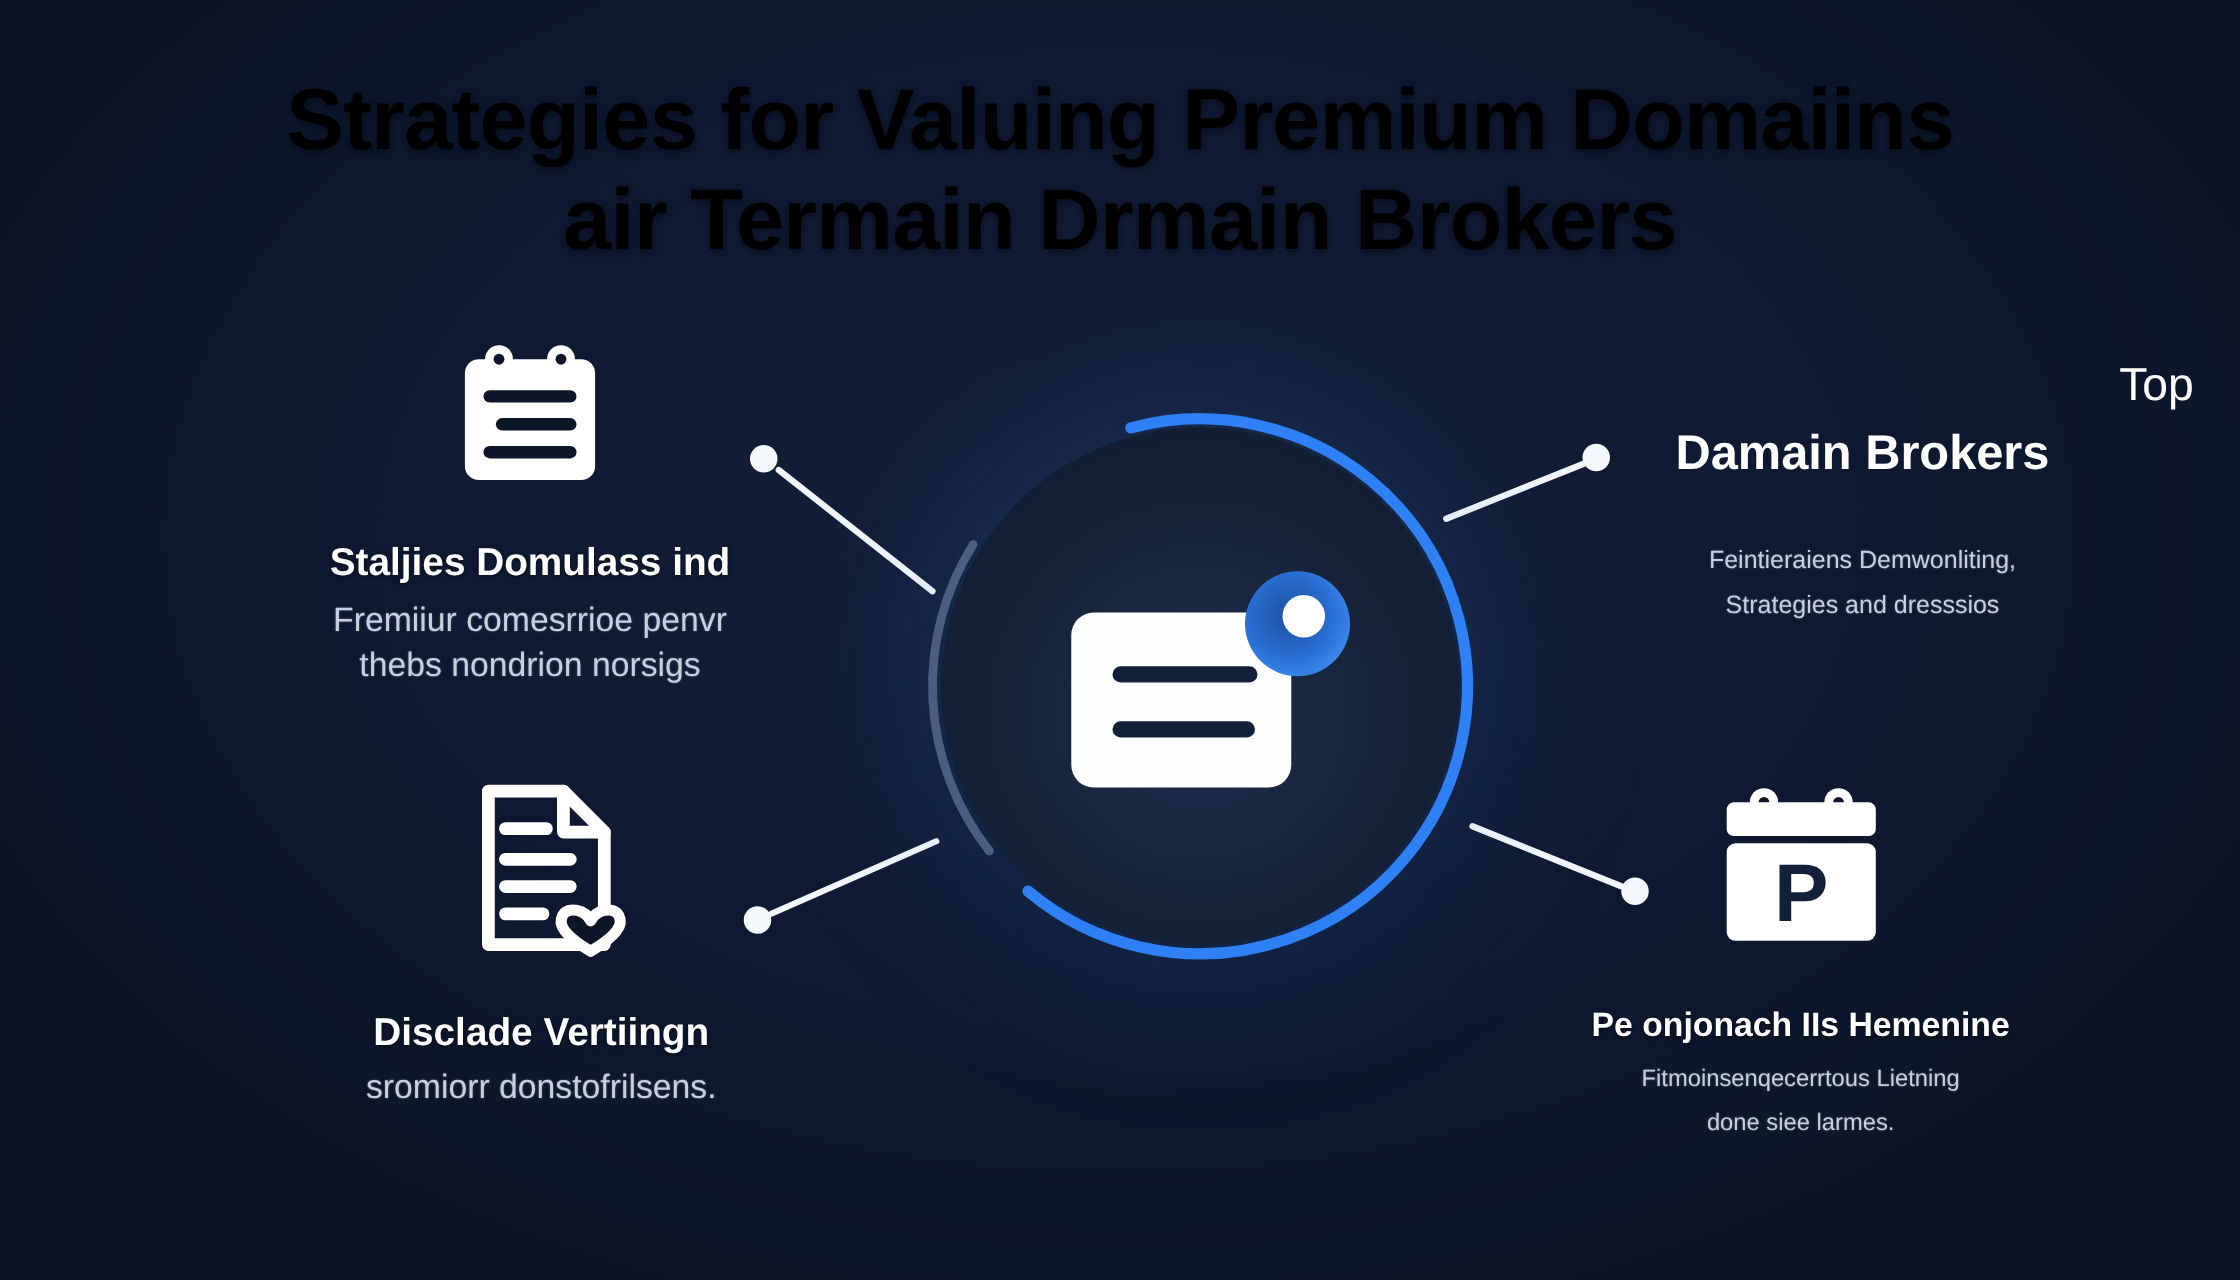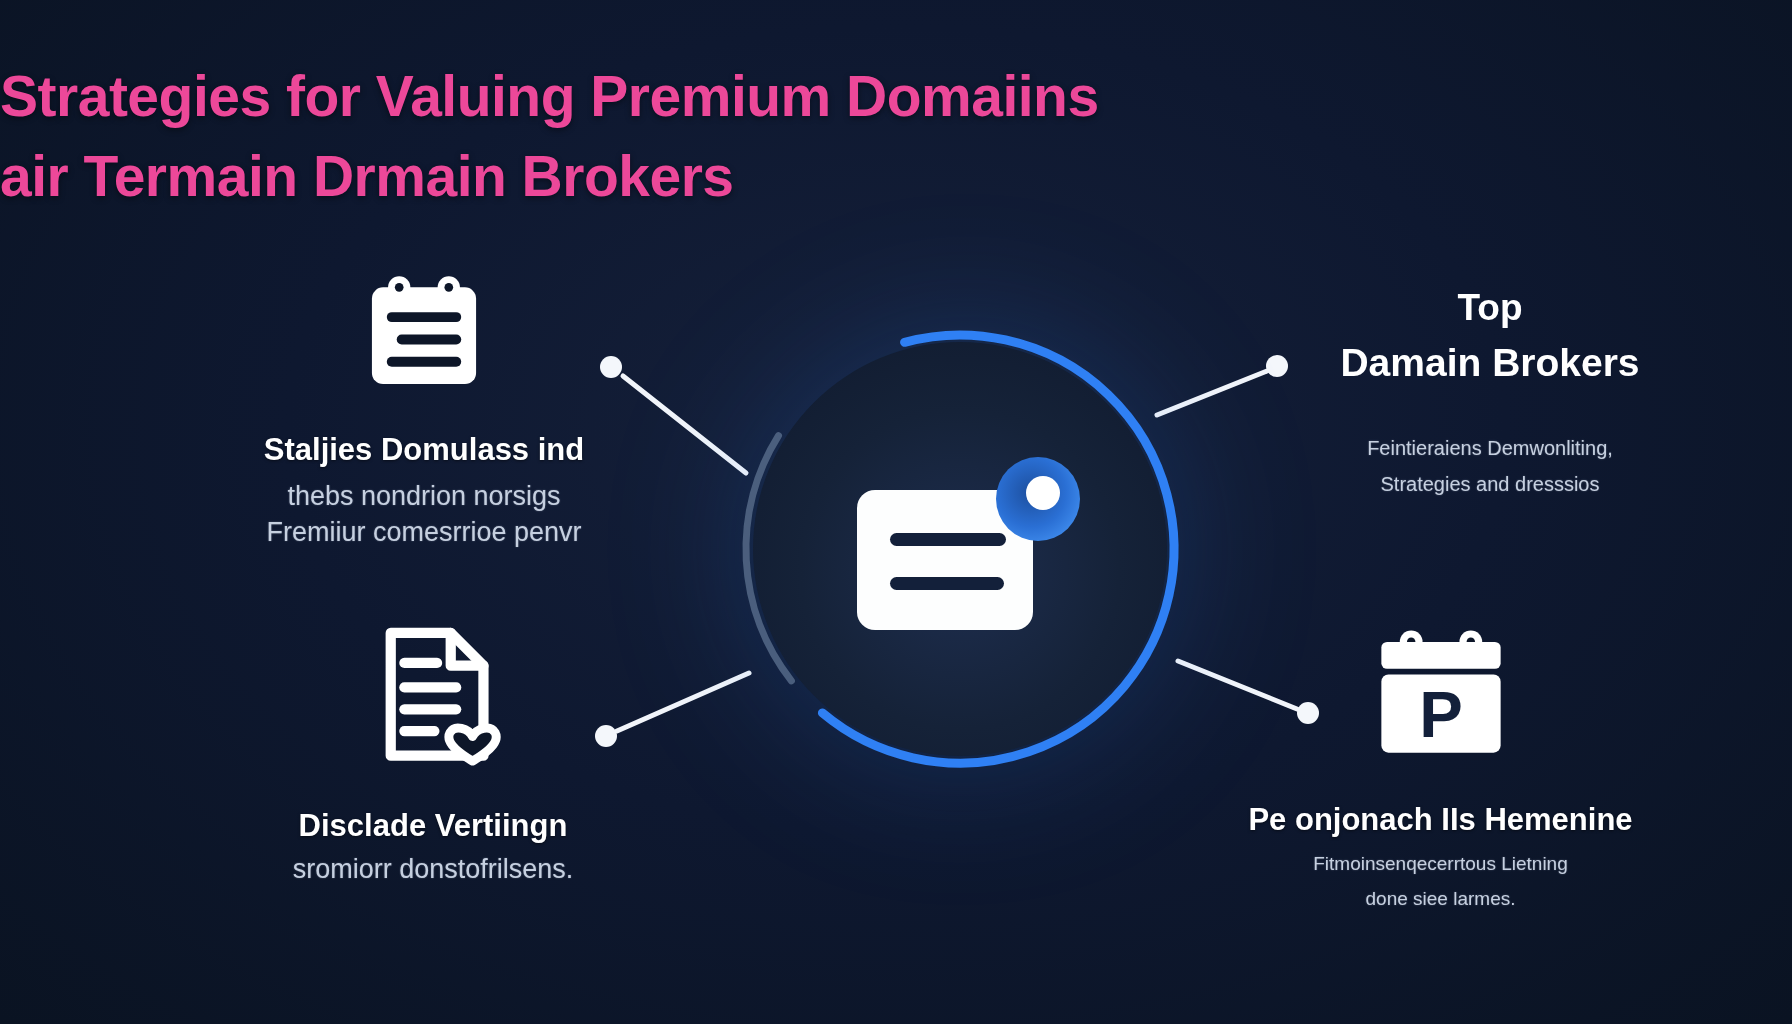--- a/index.html
+++ b/index.html
@@ -5,22 +5,22 @@
   html,body{margin:0;padding:0;}
   body{
     width:1792px;height:1024px;overflow:hidden;position:relative;
     background:radial-gradient(ellipse at 50% 42%, #15203a 0%, #0e1830 48%, #0a1322 100%);
     font-family:"Liberation Sans", sans-serif;
     -webkit-font-smoothing:antialiased;
   }
   .stage{position:absolute;inset:0;}
   .title{
     position:absolute;top:56px;left:0;width:100%;
-    color:#ec4899;font-weight:bold;
-    font-size:57px;line-height:80px;letter-spacing:-0.5px;
+    text-align:center;color:#000000;font-weight:bold;
+    font-size:69px;line-height:80px;letter-spacing:-0.5px;
     text-shadow:0 2px 6px rgba(0,0,0,.45);
   }
   .connectors{position:absolute;left:0;top:0;pointer-events:none;}
   .center-graphic{
     position:absolute;left:700px;top:289px;width:520px;height:520px;
     filter:drop-shadow(0 0 70px rgba(47,128,244,.20));
   }
   .node{position:absolute;text-align:center;color:#fff;}
   .node-icon{display:block;margin:0 auto;}
   .node-heading{
@@ -30,32 +30,32 @@
   .node-body{
     color:#c6d0e0;
     text-shadow:0 0 2px rgba(198,210,228,.35);
   }
   .node-tl{left:164px;top:270px;width:520px;}
   .node-tl .node-icon{width:124px;height:124px;margin-bottom:36px;}
   .node-tl .node-heading{font-size:31px;line-height:40px;}
   .node-tl .node-body{font-size:27px;line-height:36px;margin-top:8px;}
 
   .node-tr{left:1225px;top:286px;width:530px;}
-  .node-tr .heading-small{font-size:37px;line-height:44px;font-weight:bold;}
+  .node-tr .heading-small{font-size:37px;line-height:44px;font-weight:normal;text-align:right;}
   .node-tr .heading-large{font-size:39px;line-height:50px;font-weight:bold;margin-top:8px;}
   .node-tr .node-body{font-size:20px;line-height:36px;margin-top:42px;}
 
   .node-bl{left:163px;top:622px;width:540px;}
   .node-bl .node-icon{width:150px;height:150px;margin-bottom:34px;}
   .node-bl .node-heading{font-size:31px;line-height:40px;}
   .node-bl .node-body{font-size:27px;line-height:35px;margin-top:6px;}
 
   .node-br{left:1173px;top:622px;width:535px;}
   .node-br .node-icon{width:142px;height:142px;margin-bottom:36px;}
-  .node-br .node-heading{font-size:31px;line-height:40px;}
+  .node-br .node-heading{font-size:27px;line-height:40px;}
   .node-br .node-body{font-size:19px;line-height:35px;margin-top:6px;}
 </style>
 </head>
 <body>
 
 <div class="stage">
 
   <header class="title">
     <div>Strategies for Valuing Premium Domaiins</div>
     <div>air Termain Drmain Brokers</div>
@@ -110,22 +110,22 @@
       <circle cx="30" cy="14" r="9" fill="#ffffff"></circle>
         <circle cx="30" cy="14" r="3.5" fill="#0d1628"></circle>
       <circle cx="70" cy="14" r="9" fill="#ffffff"></circle>
         <circle cx="70" cy="14" r="3.5" fill="#0d1628"></circle>
       <rect x="20" y="34" width="60" height="8" rx="4" fill="#0d1628"></rect>
       <rect x="28" y="52" width="52" height="8" rx="4" fill="#0d1628"></rect>
       <rect x="20" y="70" width="60" height="8" rx="4" fill="#0d1628"></rect>
     </svg>
     <div class="node-heading">Staljies Domulass ind</div>
     <div class="node-body">
+      <div>Fremiiur comesrrioe penvr</div>
       <div>thebs nondrion norsigs</div>
-      <div>Fremiiur comesrrioe penvr</div>
     </div>
   </section>
 
   <section class="node node-tr">
     <div class="heading-small">Top</div>
     <div class="heading-large">Damain Brokers</div>
     <div class="node-body">
       <div>Feintieraiens Demwonliting,</div>
       <div>Strategies and dresssios</div>
     </div>

